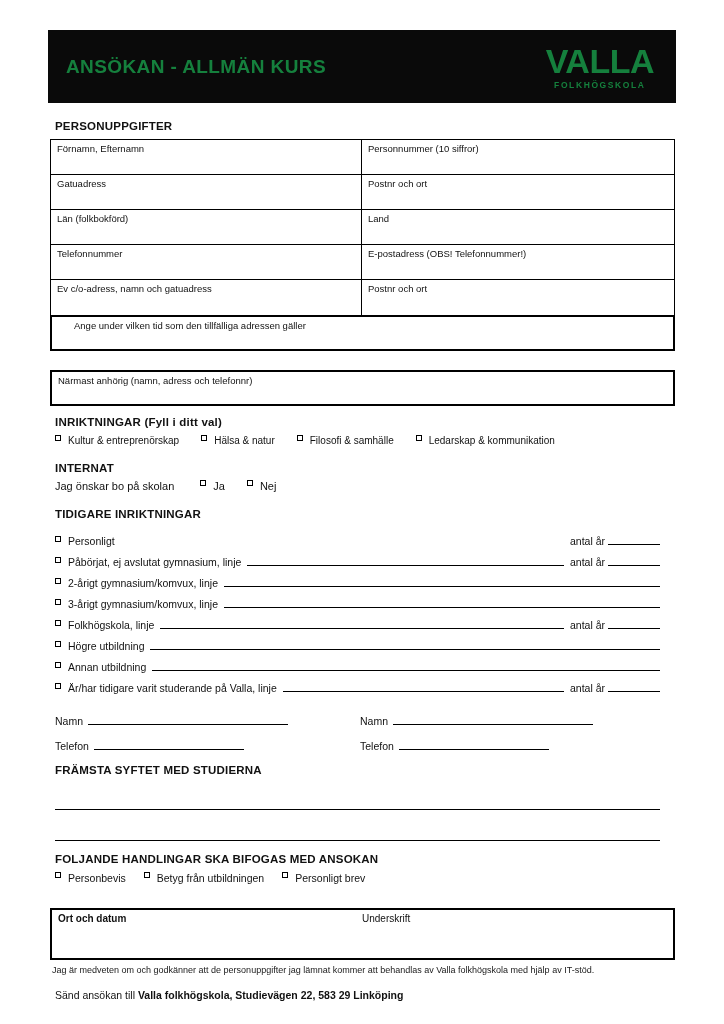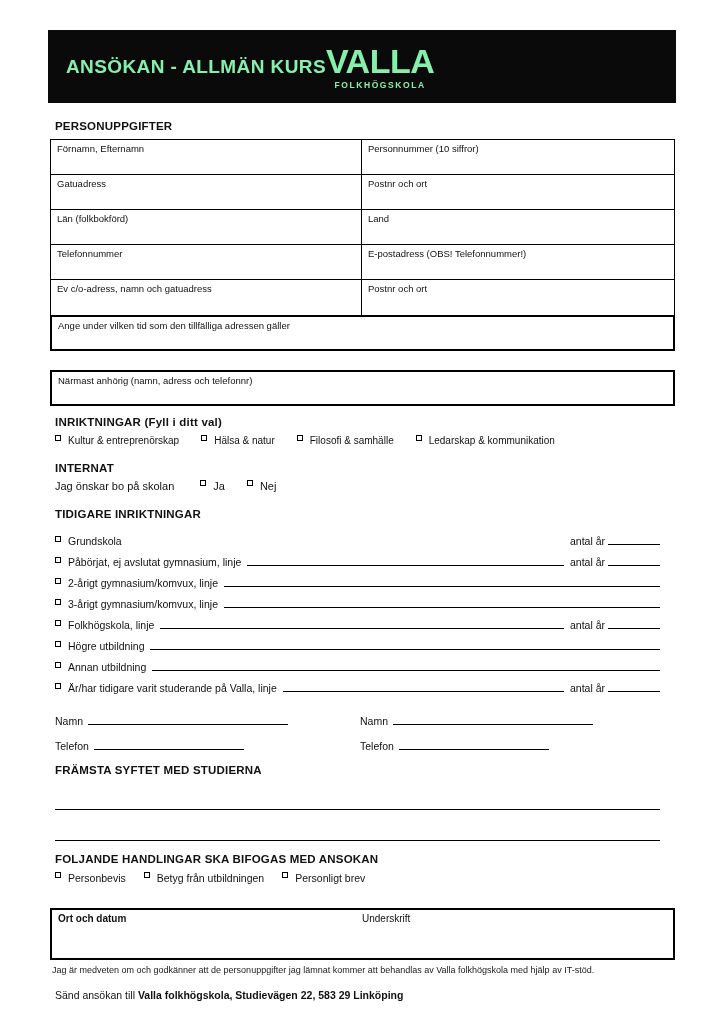--- a/index.html
+++ b/index.html
@@ -2,36 +2,36 @@
 <html><head>
 <meta charset="utf-8">
 <style>
   * { margin:0; padding:0; box-sizing:border-box; }
   html,body { background:#ffffff; }
   body { font-family:"Liberation Sans", sans-serif; color:#111; }
   .page { position:relative; width:724px; height:1024px; background:#fff; overflow:hidden; }
 
   
   .hdr { position:absolute; top:30px; left:48px; width:628px; height:73px; background:#0a0a0a;
-         color:#86efac; display:flex; justify-content:flex-start; align-items:center; padding:0 18px; }
+         color:#15803d; display:flex; justify-content:space-between; align-items:center; padding:0 18px; }
   .hdr-title { font-size:19px; font-weight:bold; letter-spacing:0.4px; }
   .logo { text-align:center; line-height:1; margin-right:4px; }
   .logo-main { font-size:34px; font-weight:bold; letter-spacing:-0.5px; }
   .logo-sub { font-size:8.5px; font-weight:bold; letter-spacing:1.6px; margin-top:3px; }
 
   
   .content { position:absolute; top:120px; left:50px; width:625px; }
   .sec { font-size:11.5px; font-weight:bold; letter-spacing:0.2px; padding-left:5px; }
 
   
   .ptable { margin-top:7px; border:1px solid #000; display:grid; grid-template-columns:311px 1fr; }
   .cell { height:35px; padding:3px 6px; font-size:9.5px; border-bottom:1px solid #000; }
   .cell.lft { border-right:1px solid #000; }
   .cell:nth-last-child(-n+2) { border-bottom:none; }
-  .ange-row { border:2px solid #000; margin-top:-1px; height:36px; padding:3px 6px; font-size:9.5px; }
+  .ange-row { border:2px solid #000; margin-top:-1px; height:36px; padding:3px 22px; font-size:9.5px; }
   .kin-box  { border:2px solid #000; margin-top:19px; height:36px; padding:3px 6px; font-size:9.5px; }
 
   
   .opt-row { display:flex; gap:22px; margin-top:7px; padding-left:5px; font-size:10px; align-items:center; }
   .opt { display:flex; align-items:center; }
   .cb { width:6px; height:6px; border:1px solid #000; margin-right:7px; flex:none; transform:translateY(-3px); }
 
   .mt10 { margin-top:10px; } .mt16 { margin-top:16px; } .mt12 { margin-top:12px; }
   .internat-row { display:flex; margin-top:6px; padding-left:5px; font-size:11px; align-items:center; }
   .internat-row .q { margin-right:26px; }
@@ -135,21 +135,21 @@
       <div class="opt">
           <span class="cb"></span>
           <span>Nej</span>
         </div>
     </div>
 
     <div class="sec mt16">TIDIGARE INRIKTNINGAR</div>
     <div class="edu">
       <div class="edu-row">
         <span class="cb"></span>
-        <span class="edu-label">Grundskola</span>
+        <span class="edu-label">Personligt</span>
         <span class="spacer"></span>
         <span class="years">antal år</span>
         <span class="short-line"></span>
       </div>
       <div class="edu-row">
         <span class="cb"></span>
         <span class="edu-label">Påbörjat, ej avslutat gymnasium, linje</span>
         <span class="fill"></span>
         <span class="years">antal år</span>
         <span class="short-line"></span>

